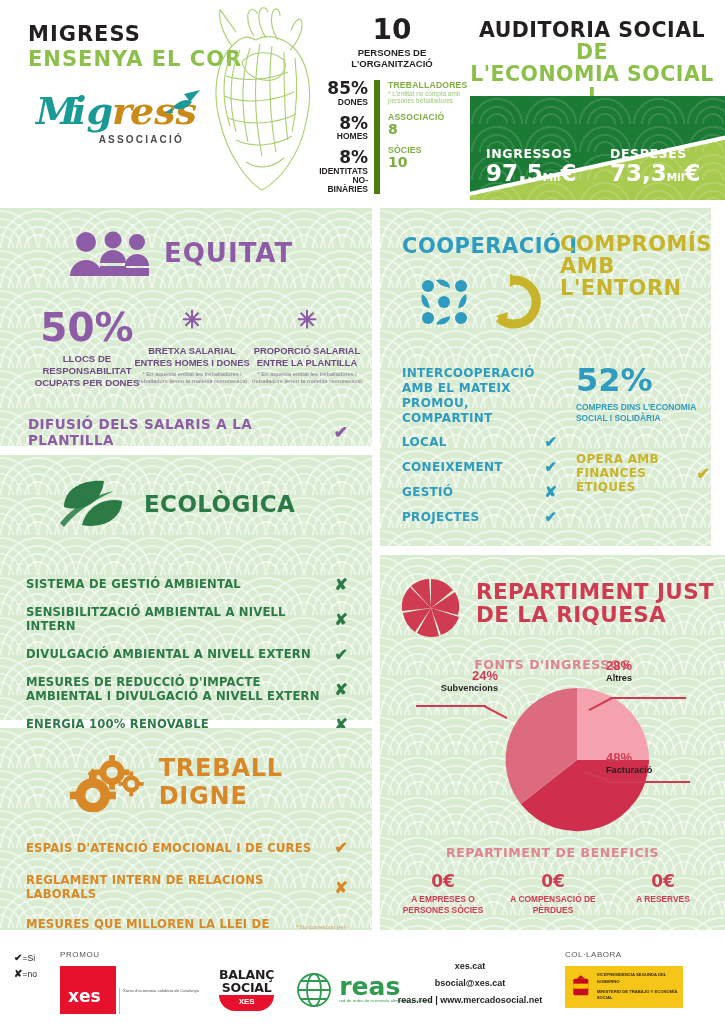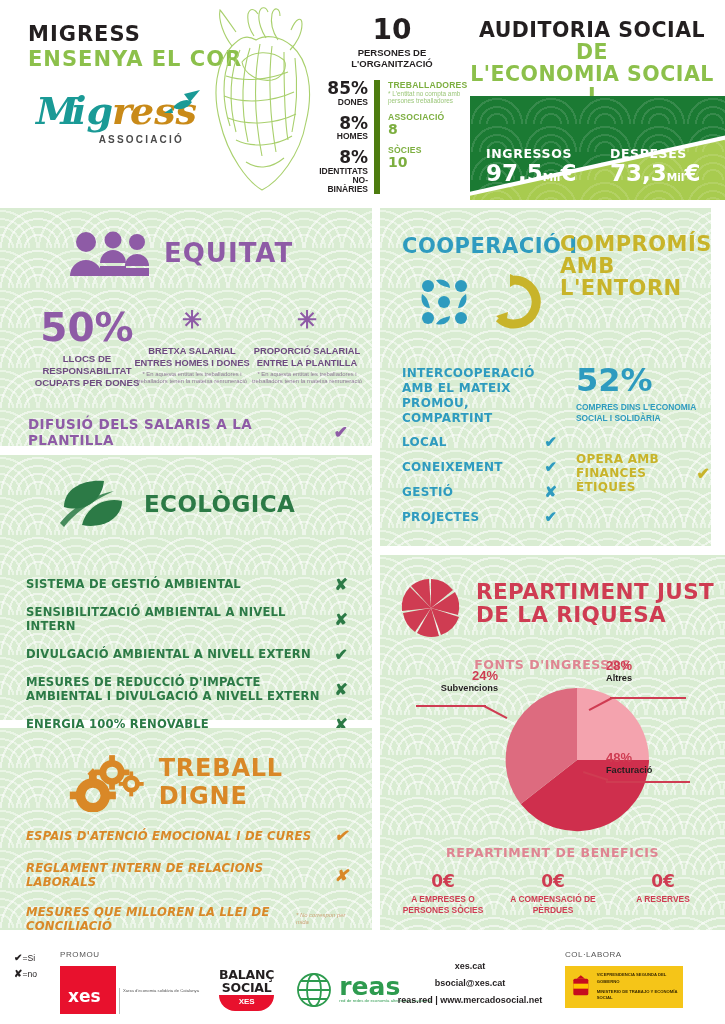--- a/index.html
+++ b/index.html
@@ -103,21 +103,21 @@
   .so-title { font-size:23px; color:#2c7a46; line-height:1.05; letter-spacing:.4px;}
   .so-list { position:absolute; left:26px; top:120px; width:322px; }
   .so-li { display:flex; justify-content:space-between; align-items:center; margin-bottom:11px; gap:10px;}
   .so-li .t { font-size:11.6px; font-weight:bold; color:#2c7a46; font-family:"DejaVu Sans", sans-serif; letter-spacing:.2px; line-height:1.25;}
   .so-li .m { font-size:16px; font-weight:bold; color:#2c7a46; flex:none; }
 
   
   #p-treb { left:0; top:728px; width:372px; height:202px; }
   .tr-head { position:absolute; left:66px; top:24px; display:flex; align-items:center; gap:14px;}
   .tr-title { font-size:24px; color:#d98827; letter-spacing:.8px;}
-  .tr-list { position:absolute; left:26px; top:98px; width:322px;font-style:italic;}
+  .tr-list { position:absolute; left:26px; top:110px; width:322px;}
   .tr-li { display:flex; justify-content:space-between; align-items:center; margin-bottom:16px; gap:8px;}
   .tr-li .t { font-size:11.6px; font-weight:bold; color:#d98827; font-family:"DejaVu Sans", sans-serif; letter-spacing:.2px;}
   .tr-li .m { font-size:16px; font-weight:bold; color:#d98827; flex:none;}
   .tr-li .fn { font-size:5.9px; color:#cba377; line-height:1.15; width:52px; flex:none; font-weight:normal;}
 
   
   #p-rep { left:380px; top:555px; width:345px; height:375px; }
   .rp-head { position:absolute; left:20px; top:22px; display:flex; align-items:flex-start; gap:14px;}
   .rp-title { font-size:21.5px; color:#cf3c52; line-height:1.05; letter-spacing:.4px; margin-top:4px;}
   .rp-sub { position:absolute; top:102px; left:0; width:345px; text-align:center; font-size:12.5px; font-weight:bold; color:#df8592; font-family:"DejaVu Sans", sans-serif; letter-spacing:.6px;}

